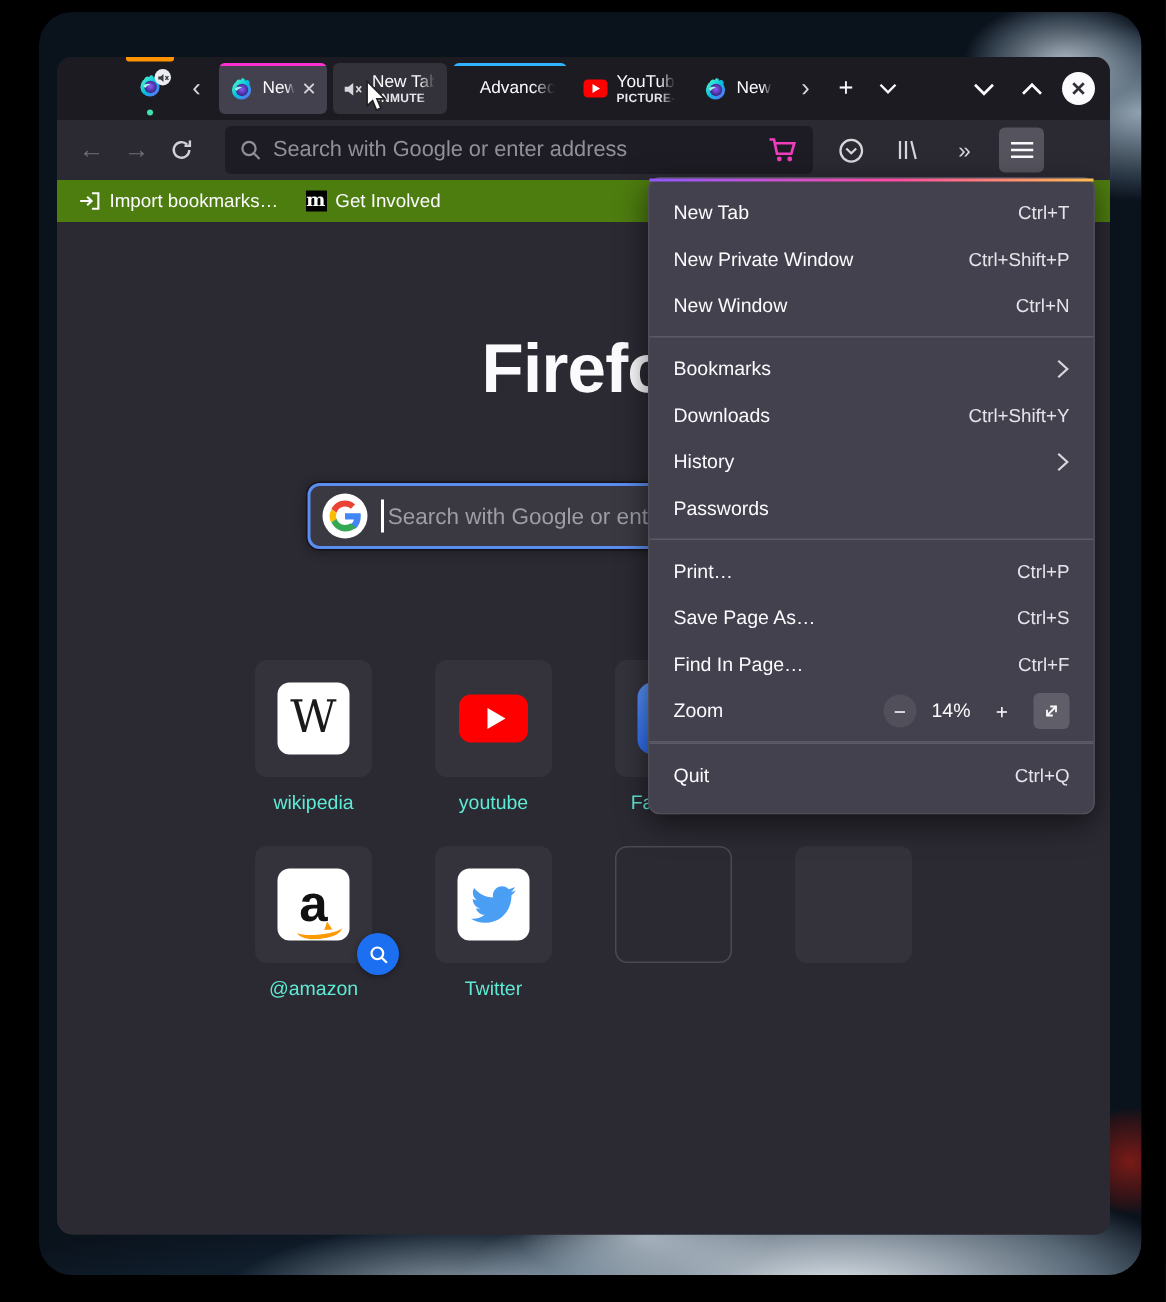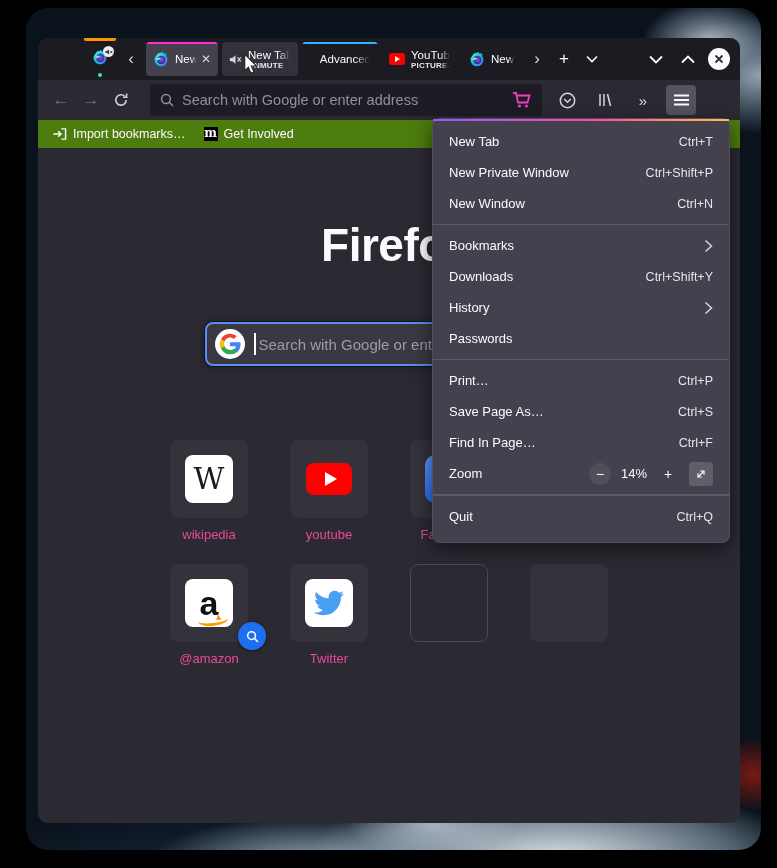--- a/index.html
+++ b/index.html
@@ -68,21 +68,21 @@
   .searchbox { position:relative; width:368px; height:44px; margin:50px auto 0; background:#3a3942; border:2px solid #5b8cf0; border-radius:8px; box-shadow:0 0 0 1px rgba(12,12,18,.65), 0 1px 8px rgba(0,0,0,.4); display:flex; align-items:center; padding:0 8px; }
   .gcircle { width:30px; height:30px; border-radius:50%; background:#fff; display:flex; align-items:center; justify-content:center; }
   .caret { width:1.5px; height:22px; background:#fff; margin-left:9px; }
   .searchbox .ph { color:#9d9da6; font-size:15px; margin-left:3px; white-space:nowrap; overflow:hidden; }
 
   .shortcut-rows { margin-top:74px; display:flex; flex-direction:column; gap:22px; }
   .shortcut-row { display:flex; justify-content:center; gap:42px; }
   .tile-wrap { width:78px; display:flex; flex-direction:column; align-items:center; }
   .tile { position:relative; width:78px; height:78px; border-radius:8px; background:#34333c; display:flex; align-items:center; justify-content:center; }
   .tile.empty { background:transparent; border:1px solid #4a4953; }
-  .tile-label { margin-top:9px; color:#ec4899; font-size:13px; white-space:nowrap; }
+  .tile-label { margin-top:9px; color:#5eead4; font-size:13px; white-space:nowrap; }
   .white-card { width:48px; height:48px; background:#fff; border-radius:8px; display:flex; align-items:center; justify-content:center; }
   .wiki-w { font-family:"DejaVu Serif",serif; font-size:30px; color:#1a1a1a; line-height:1; }
   .yt-rect { width:46px; height:32px; background:#f00; border-radius:8px; display:flex; align-items:center; justify-content:center; }
   .yt-tri { width:0; height:0; border-left:12px solid #fff; border-top:7px solid transparent; border-bottom:7px solid transparent; margin-left:3px; }
   .fb-rect { width:48px; height:48px; border-radius:10px; background:linear-gradient(180deg,#5a94fa,#2e6cf0); }
   .amz-a { position:relative; font-weight:700; font-size:34px; color:#111; line-height:1; }
   .amz-smile { position:absolute; left:-2px; bottom:-6px; width:30px; height:12px; border:0; border-bottom:3px solid #ff9900; border-radius:50%; transform:rotate(-6deg); }
   .amz-tip { position:absolute; right:-4px; bottom:-1px; width:0; height:0; border-left:5px solid #ff9900; border-top:4px solid transparent; border-bottom:2px solid transparent; transform:rotate(18deg); }
   .tile-badge { position:absolute; right:-18px; bottom:-8px; width:28px; height:28px; border-radius:50%; background:#1d6ff2; display:flex; align-items:center; justify-content:center; box-shadow:0 1px 4px rgba(0,0,0,.4); }
 

